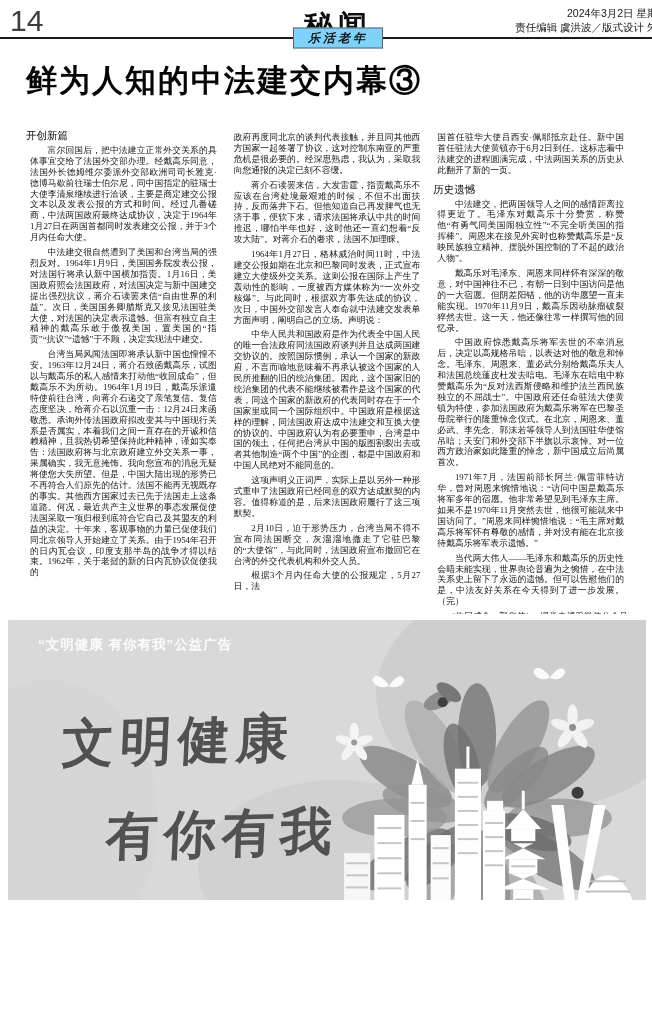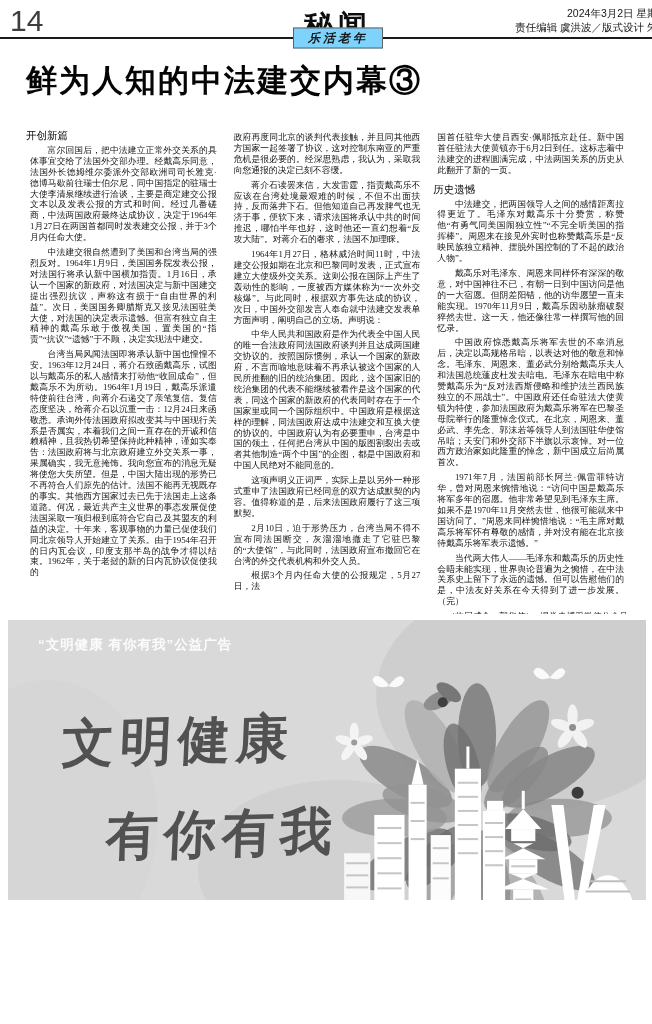--- a/index.html
+++ b/index.html
@@ -63,21 +63,21 @@
   </div>
   <div class="header-rule"></div>
   <div class="masthead">乐活老年</div>
 
   <h1 class="headline">鲜为人知的中法建交内幕③</h1>
 
   <div class="columns">
     <div class="col">
       <h2 class="first">开创新篇</h2>
       <p>富尔回国后，把中法建立正常外交关系的具体事宜交给了法国外交部办理。经戴高乐同意，法国外长德姆维尔委派外交部欧洲司司长雅克·德博马歇前往瑞士伯尔尼，同中国指定的驻瑞士大使李清泉继续进行洽谈，主要是商定建交公报文本以及发表公报的方式和时间。经过几番磋商，中法两国政府最终达成协议，决定于1964年1月27日在两国首都同时发表建交公报，并于3个月内任命大使。</p>
-      <p>中法建交很自然遭到了美国和台湾当局的强烈反对。1964年1月9日，美国国务院发表公报，对法国行将承认新中国横加指责。1月16日，承认一个国家的新政府，对法国决定与新中国建交提出强烈抗议，声称这有损于“自由世界的利益”。次日，美国国务卿腊斯克又接见法国驻美大使，对法国的决定表示遗憾。但富有独立自主精神的戴高乐敢于傲视美国，置美国的“指责”“抗议”“遗憾”于不顾，决定实现法中建交。</p>
+      <p>中法建交很自然遭到了美国和台湾当局的强烈反对。1964年1月9日，美国国务院发表公报，对法国行将承认新中国横加指责。1月16日，美国政府照会法国政府，对法国决定与新中国建交提出强烈抗议，蒋介石读罢来信“自由世界的利益”。次日，美国国务卿腊斯克又接见法国驻美大使，对法国的决定表示遗憾。但富有独立自主精神的戴高乐敢于傲视美国，置美国的“指责”“抗议”“遗憾”于不顾，决定实现法中建交。</p>
       <p>台湾当局风闻法国即将承认新中国也惶惶不安。1963年12月24日，蒋介石致函戴高乐，试图以与戴高乐的私人感情来打动他“收回成命”，但戴高乐不为所动。1964年1月19日，戴高乐派遣特使前往台湾，向蒋介石递交了亲笔复信。复信态度坚决，给蒋介石以沉重一击：12月24日来函敬悉。承询外传法国政府拟改变其与中国现行关系是否属实，本着我们之间一直存在的开诚和信赖精神，且我热切希望保持此种精神，谨如实奉告：法国政府将与北京政府建立外交关系一事，果属确实，我无意掩饰。我向您宣布的消息无疑将使您大失所望。但是，中国大陆出现的形势已不再符合人们原先的估计。法国不能再无视既存的事实。其他西方国家过去已先于法国走上这条道路。何况，最近共产主义世界的事态发展促使法国采取一项归根到底符合它自己及其盟友的利益的决定。十年来，客观事物的力量已促使我们同北京领导人开始建立了关系。由于1954年召开的日内瓦会议，印度支那半岛的战争才得以结束。1962年，关于老挝的新的日内瓦协议促使我的</p>
     </div>
     <div class="col">
       <p class="cont">政府再度同北京的谈判代表接触，并且同其他西方国家一起签署了协议，这对控制东南亚的严重危机是很必要的。经深思熟虑，我认为，采取我向您通报的决定已刻不容缓。</p>
       <p>蒋介石读罢来信，大发雷霆，指责戴高乐不应该在台湾处境最艰难的时候，不但不出面扶持，反而落井下石。但他知道自己再发脾气也无济于事，便软下来，请求法国将承认中共的时间推迟，哪怕半年也好，这时他还一直幻想着“反攻大陆”。对蒋介石的奢求，法国不加理睬。</p>
       <p>1964年1月27日，格林威治时间11时，中法建交公报如期在北京和巴黎同时发表，正式宣布建立大使级外交关系。这则公报在国际上产生了轰动性的影响，一度被西方媒体称为“一次外交核爆”。与此同时，根据双方事先达成的协议，次日，中国外交部发言人奉命就中法建交发表单方面声明，阐明自己的立场。声明说：</p>
       <p>中华人民共和国政府是作为代表全中国人民的唯一合法政府同法国政府谈判并且达成两国建交协议的。按照国际惯例，承认一个国家的新政府，不言而喻地意味着不再承认被这个国家的人民所推翻的旧的统治集团。因此，这个国家旧的统治集团的代表不能继续被看作是这个国家的代表，同这个国家的新政府的代表同时存在于一个国家里或同一个国际组织中。中国政府是根据这样的理解，同法国政府达成中法建交和互换大使的协议的。中国政府认为有必要重申，台湾是中国的领土，任何把台湾从中国的版图割裂出去或者其他制造“两个中国”的企图，都是中国政府和中国人民绝对不能同意的。</p>
       <p>这项声明义正词严，实际上是以另外一种形式重申了法国政府已经同意的双方达成默契的内容。值得称道的是，后来法国政府履行了这三项默契。</p>
       <p>2月10日，迫于形势压力，台湾当局不得不宣布同法国断交，灰溜溜地撤走了它驻巴黎的“大使馆”，与此同时，法国政府宣布撤回它在台湾的外交代表机构和外交人员。</p>
       <p>根据3个月内任命大使的公报规定，5月27日，法</p>

